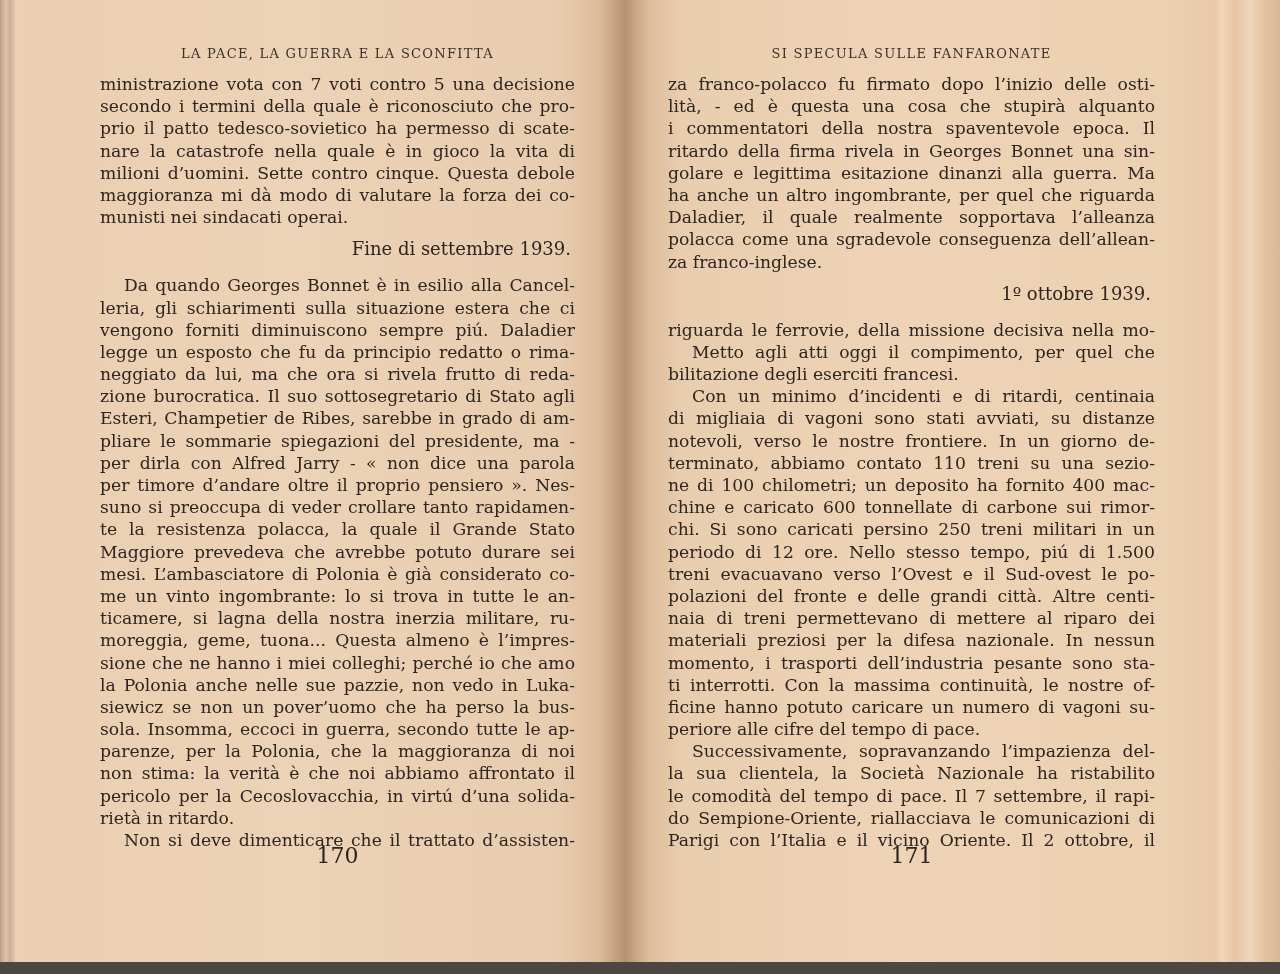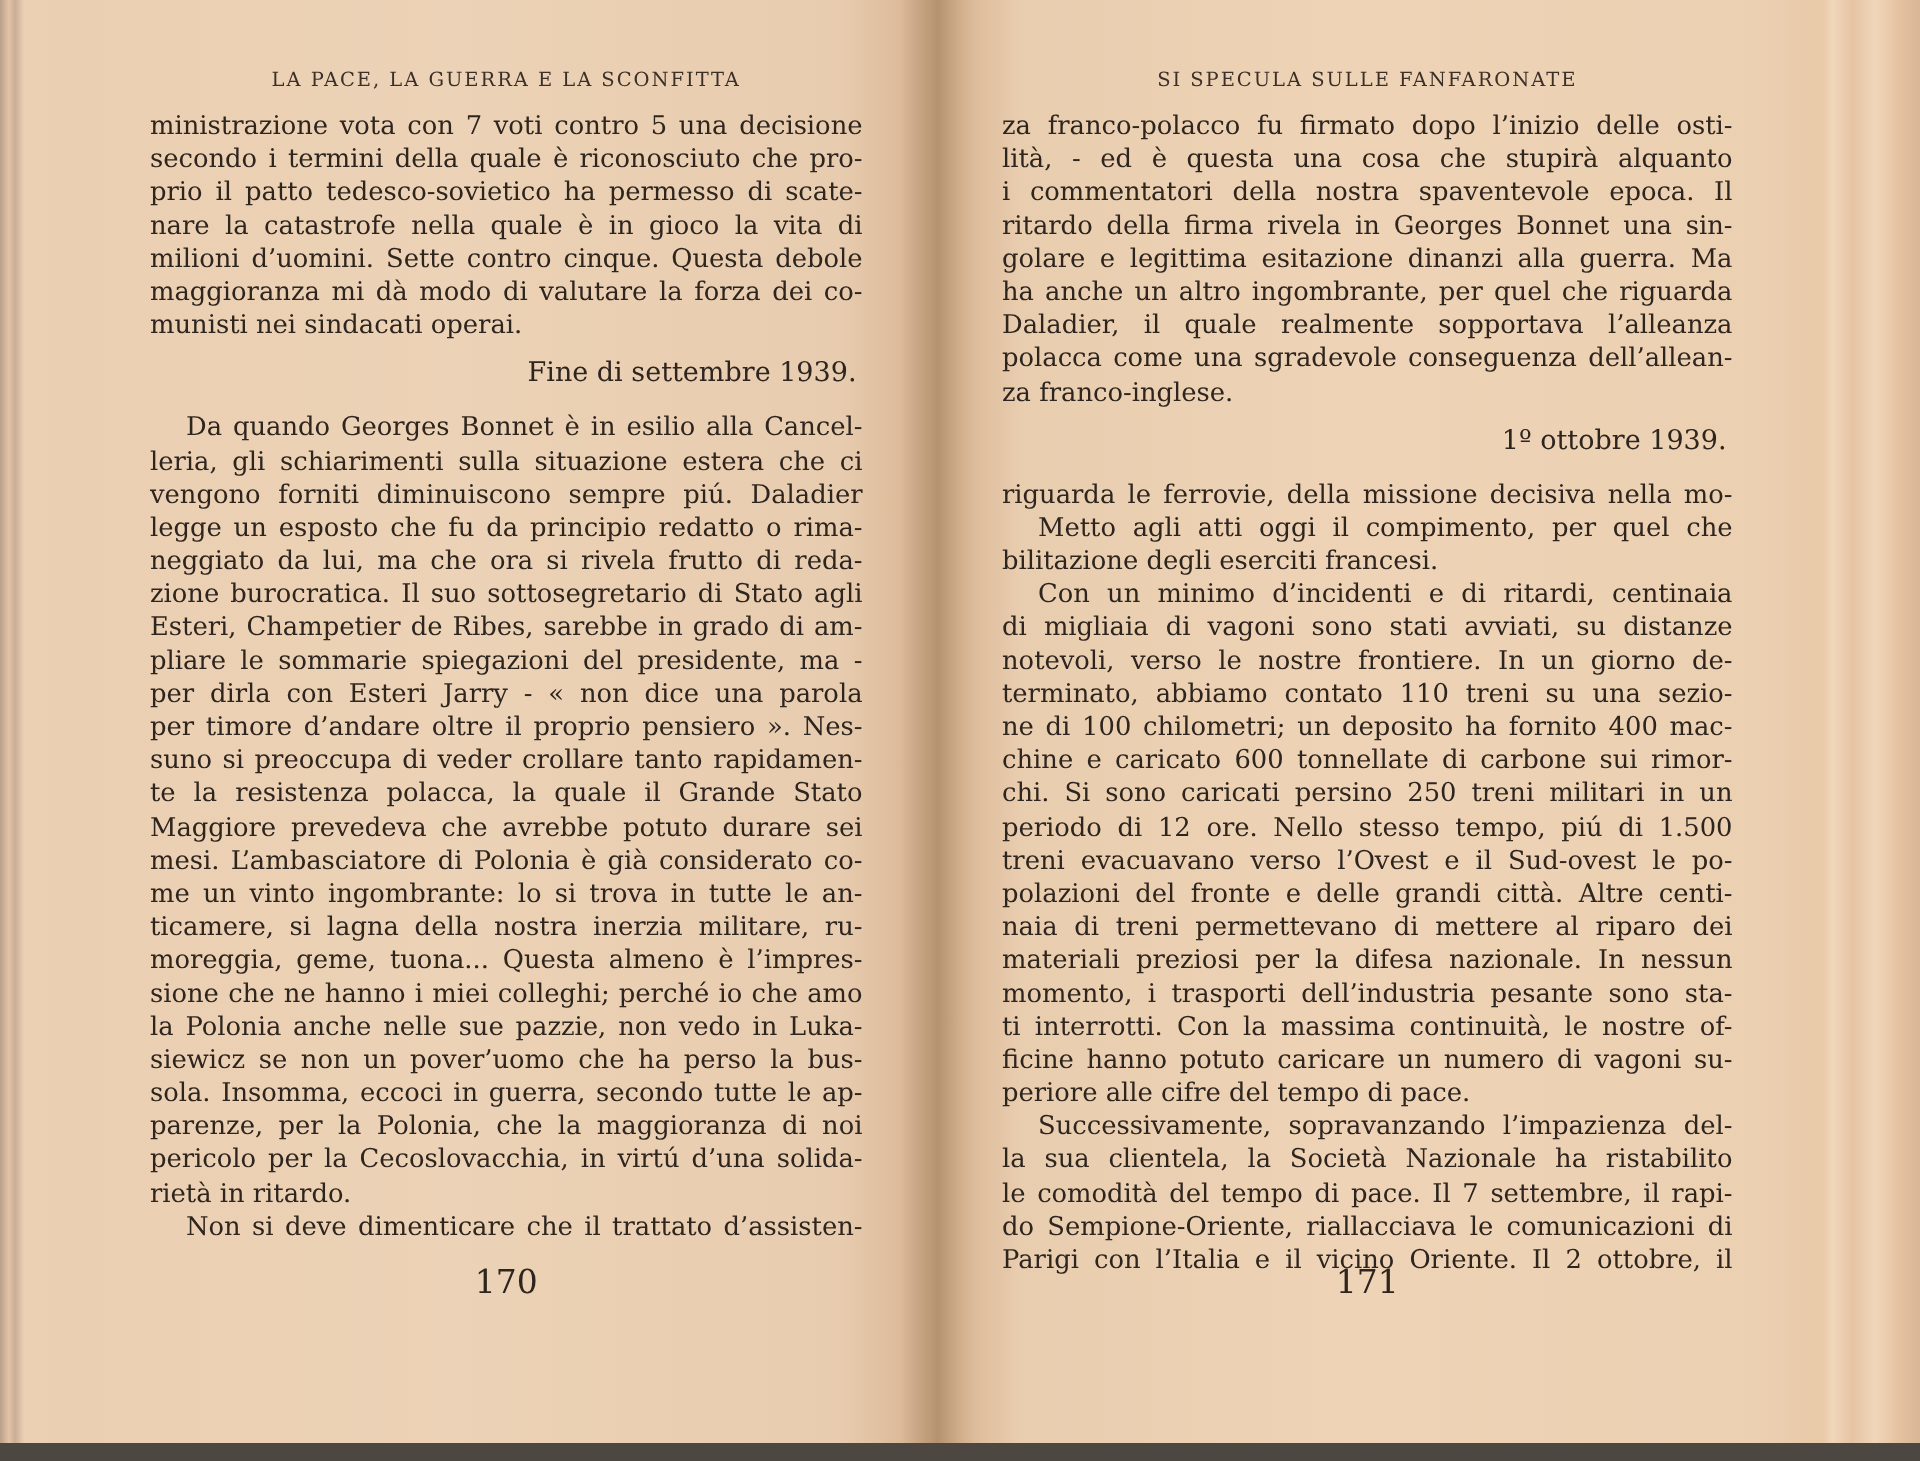--- a/index.html
+++ b/index.html
@@ -72,34 +72,35 @@
         <span class="dateline">Fine di settembre 1939.</span>
         <div>
           <span class="line indent">Da quando Georges Bonnet è in esilio alla Cancel-</span>
           <span class="line">leria, gli schiarimenti sulla situazione estera che ci</span>
           <span class="line">vengono forniti diminuiscono sempre piú. Daladier</span>
           <span class="line">legge un esposto che fu da principio redatto o rima-</span>
           <span class="line">neggiato da lui, ma che ora si rivela frutto di reda-</span>
           <span class="line">zione burocratica. Il suo sottosegretario di Stato agli</span>
           <span class="line">Esteri, Champetier de Ribes, sarebbe in grado di am-</span>
           <span class="line">pliare le sommarie spiegazioni del presidente, ma -</span>
-          <span class="line">per dirla con Esteri Jarry - « non dice una parola</span>
+          <span class="line">per dirla con Alfred Jarry - « non dice una parola</span>
           <span class="line">per timore d’andare oltre il proprio pensiero ». Nes-</span>
           <span class="line">suno si preoccupa di veder crollare tanto rapidamen-</span>
           <span class="line">te la resistenza polacca, la quale il Grande Stato</span>
           <span class="line">Maggiore prevedeva che avrebbe potuto durare sei</span>
           <span class="line">mesi. L’ambasciatore di Polonia è già considerato co-</span>
           <span class="line">me un vinto ingombrante: lo si trova in tutte le an-</span>
           <span class="line">ticamere, si lagna della nostra inerzia militare, ru-</span>
           <span class="line">moreggia, geme, tuona... Questa almeno è l’impres-</span>
           <span class="line">sione che ne hanno i miei colleghi; perché io che amo</span>
           <span class="line">la Polonia anche nelle sue pazzie, non vedo in Luka-</span>
           <span class="line">siewicz se non un pover’uomo che ha perso la bus-</span>
           <span class="line">sola. Insomma, eccoci in guerra, secondo tutte le ap-</span>
           <span class="line">parenze, per la Polonia, che la maggioranza di noi</span>
+          <span class="line">non stima: la verità è che noi abbiamo affrontato il</span>
           <span class="line">pericolo per la Cecoslovacchia, in virtú d’una solida-</span>
           <span class="line last">rietà in ritardo.</span>
         </div>
         <div>
           <span class="line indent">Non si deve dimenticare che il trattato d’assisten-</span>
         </div>
       </div>
     <div class="page-number">170</div>
   </div>
 

